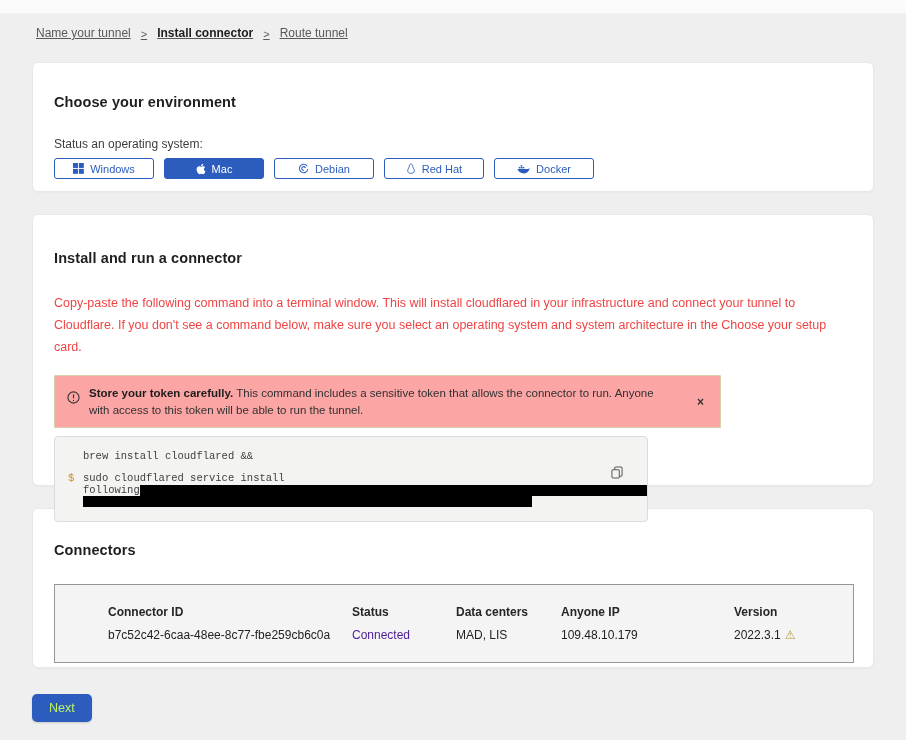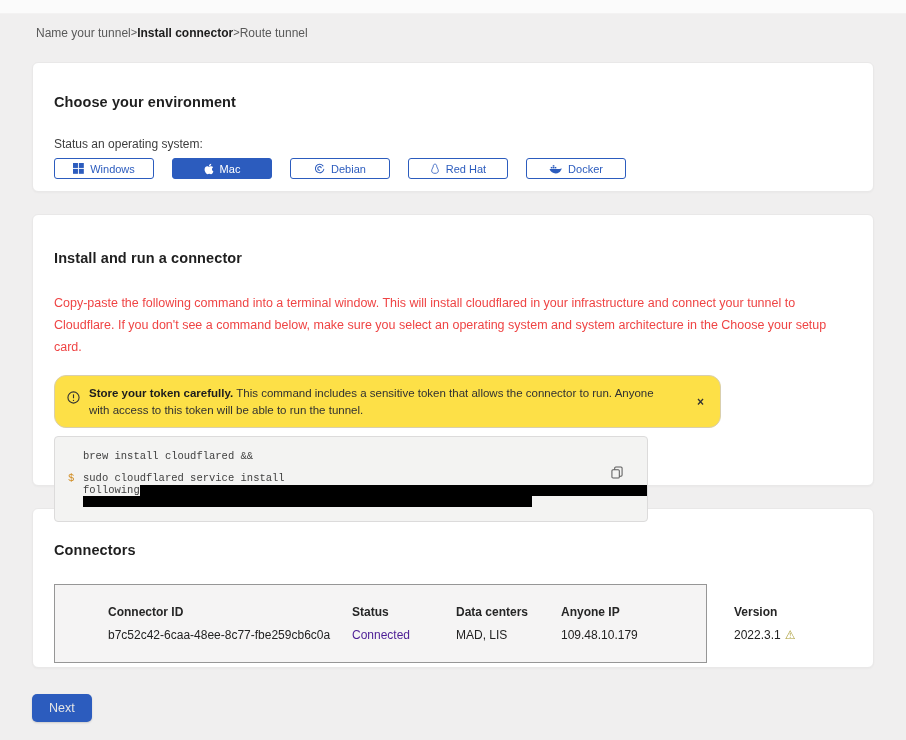--- a/index.html
+++ b/index.html
@@ -7,63 +7,63 @@
   body {
     font-family:"Liberation Sans", sans-serif;
     background:#f0efef;
     color:#3b3b3b;
     position:relative;
     overflow:hidden;
   }
   .top-strip { height:14px; background:#fbfbfb; border-bottom:1px solid #f3f2f2; }
 
   
-  .breadcrumb { display:flex; align-items:flex-start; padding:12px 0 0 36px; font-size:12px; color:#595959; }
+  .breadcrumb { display:flex; align-items:flex-end; gap:10px; padding:12px 0 0 36px; font-size:12px; color:#595959;text-decoration:underline; }
   .breadcrumb .crumb { cursor:default; }
   .breadcrumb .crumb.active { color:#1d1d1d; font-weight:bold; }
   .breadcrumb .sep { color:#595959; font-size:11px; }
 
   
   .card {
     background:#ffffff;
     border:1px solid #e9e8e8;
     border-radius:6px;
     box-shadow:0 1px 2px rgba(0,0,0,0.03);
     width:842px;
     margin:0 0 0 32px;
   }
   .card h2 { font-size:14.5px; font-weight:bold; color:#1f1f1f; letter-spacing:.1px; }
 
   
   .card-env { margin-top:22px; padding:31px 21px 22px 21px; height:130px; }
   .os-label { font-size:12px; color:#3d3d3d; margin-top:27px; margin-bottom:7px; }
-  .os-row { display:flex; gap:18px; }
+  .os-row { display:flex; gap:10px; }
   .os-btn {
     width:100px; height:21px;
     display:flex; align-items:center; justify-content:center; gap:6px;
     background:#ffffff;
     border:1px solid #2c5cbe;
     border-radius:3px;
     color:#2c5cbe;
     font-size:11px;
     cursor:pointer;
   }
   .os-btn svg { display:block; }
   .os-btn.selected { background:#2c5cbe; color:#ffffff; }
 
   
   .card-install { margin-top:22px; padding:35px 21px 26px 21px; height:272px; }
   .install-desc { font-size:12.5px; line-height:22px; color:#ef4444; margin-top:26px; max-width:796px; }
 
   .warn-banner {
     margin-top:17px;
     width:667px;
-    background:#fde047;
+    background:#fca5a5;
     border:1px solid #d9cfae;
-    border-radius:12px;
+    border-radius:1px;
     padding:9px 12px 9px 12px;
     display:flex; align-items:flex-start; gap:9px;
   }
   .warn-icon { flex:0 0 auto; margin-top:5px; }
   .warn-text { font-size:11.5px; line-height:16.5px; color:#313131; flex:1 1 auto; padding-right:14px; }
   .warn-text b { color:#1d1d1d; }
   .warn-close { flex:0 0 auto; font-size:12px; font-weight:bold; color:#333; cursor:pointer; align-self:center; padding:0 4px; }
 
   .code-block {
     margin-top:8px;
@@ -83,37 +83,37 @@
   .token-line { padding-left:28px; display:flex; align-items:center; margin-top:0px; }
   .bar { background:#000; height:11px; display:inline-block; }
   .bar-1 { width:537px; }
   .bar-2 { width:449px; margin-left:28px; margin-top:0px; display:block; }
   .copy-btn { position:absolute; top:29px; right:24px; cursor:pointer; }
 
   
   .card-conn { margin-top:22px; padding:33px 21px 22px 21px; height:160px; }
   .conn-table {
     margin-top:26px;
-    width:653px;
+    width:800px;
     background:#f5f4f4;
     border:1px solid #969696;
     padding:20px 0 20px 0;
   }
   .t-row { display:grid; grid-template-columns:244px 104px 105px 173px 1fr; padding-left:53px; font-size:12px; color:#222; }
   .t-head { font-weight:bold; color:#262626; }
   .t-body { margin-top:9px; }
   .status-connected { color:#4c1d95; }
   .version-cell { display:flex; align-items:center; gap:4px; }
   .warn-glyph { color:#a89a31; font-size:12px; }
 
   
   .next-btn {
     margin:26px 0 0 32px;
     background:#2c5cbe;
-    color:#e5e5e5;
+    color:#bef264;
     border:none;
     border-radius:5px;
     font-size:12.5px;
     font-family:"Liberation Sans", sans-serif;
     padding:7px 17px;
     cursor:pointer;
     box-shadow:0 1px 2px rgba(0,0,0,0.15);
     text-align:right;
   }
 </style>

